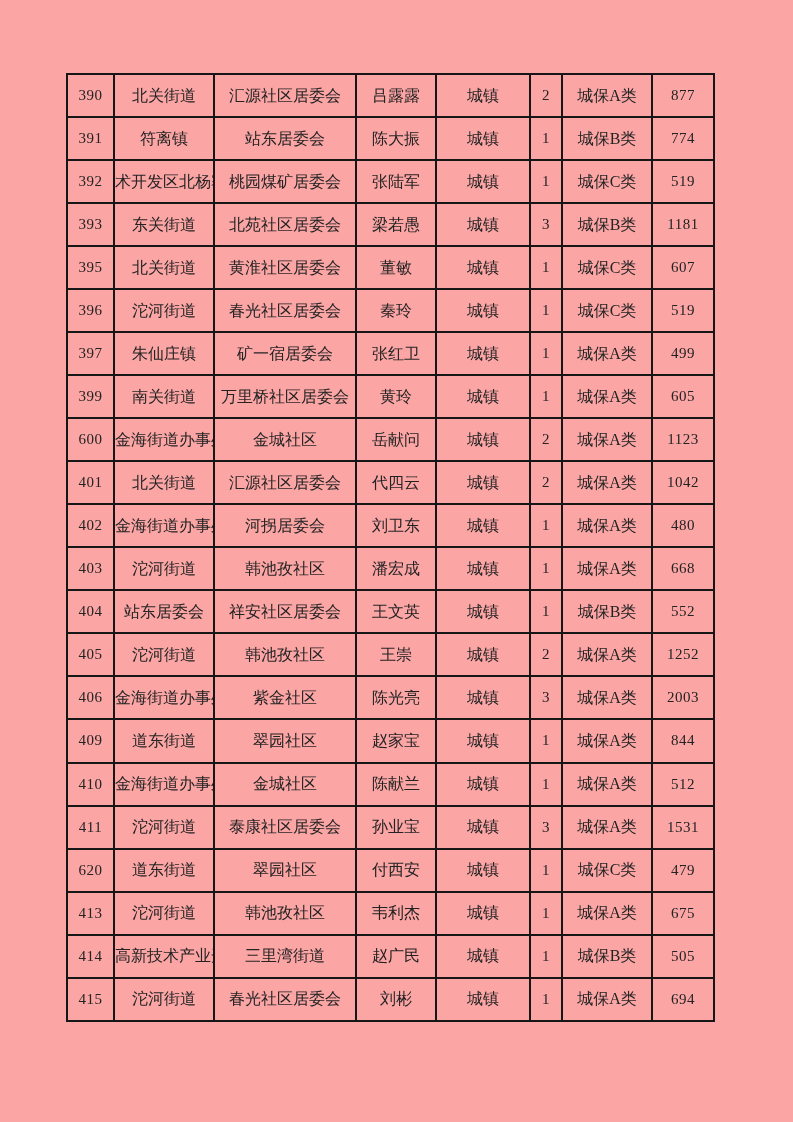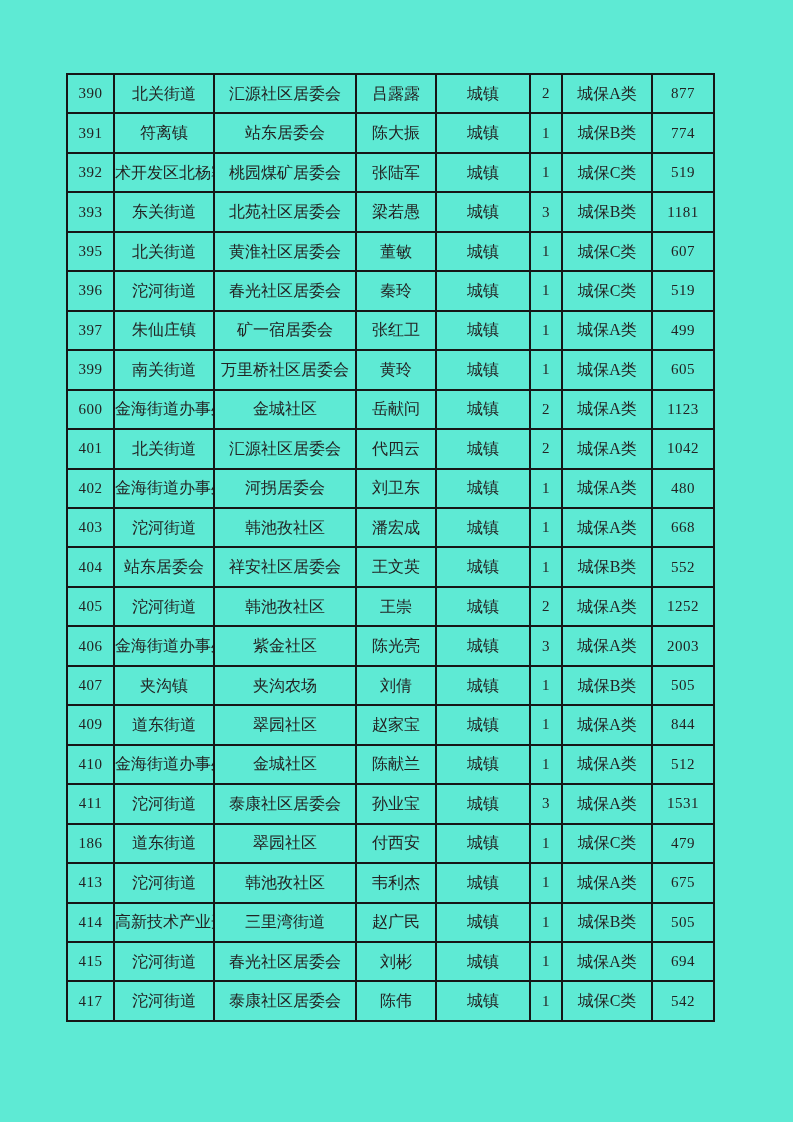--- a/index.html
+++ b/index.html
@@ -4,21 +4,21 @@
 <style>
   html, body {
     margin: 0;
     padding: 0;
     background: #ffffff;
   }
   .page {
     position: relative;
     width: 793px;
     height: 1122px;
-    background: #5eead4;
+    background: #fca5a5;
     overflow: hidden;
     font-family: "Liberation Serif", "DejaVu Serif", serif;
   }
   table.roster {
     position: absolute;
     left: 66px;
     top: 73px;
     width: 647px;
     height: 949px;
     border-collapse: collapse;
@@ -200,30 +200,20 @@
           <td class="num">406</td>
           <td>金海街道办事处</td>
           <td>紫金社区</td>
           <td>陈光亮</td>
           <td>城镇</td>
           <td class="num">3</td>
           <td>城保A类</td>
           <td class="num">2003</td>
         </tr>
         <tr>
-          <td class="num">407</td>
-          <td>夹沟镇</td>
-          <td>夹沟农场</td>
-          <td>刘倩</td>
-          <td>城镇</td>
-          <td class="num">1</td>
-          <td>城保B类</td>
-          <td class="num">505</td>
-        </tr>
-        <tr>
           <td class="num">409</td>
           <td>道东街道</td>
           <td>翠园社区</td>
           <td>赵家宝</td>
           <td>城镇</td>
           <td class="num">1</td>
           <td>城保A类</td>
           <td class="num">844</td>
         </tr>
         <tr>
@@ -240,21 +230,21 @@
           <td class="num">411</td>
           <td>沱河街道</td>
           <td>泰康社区居委会</td>
           <td>孙业宝</td>
           <td>城镇</td>
           <td class="num">3</td>
           <td>城保A类</td>
           <td class="num">1531</td>
         </tr>
         <tr>
-          <td class="num">186</td>
+          <td class="num">620</td>
           <td>道东街道</td>
           <td>翠园社区</td>
           <td>付西安</td>
           <td>城镇</td>
           <td class="num">1</td>
           <td>城保C类</td>
           <td class="num">479</td>
         </tr>
         <tr>
           <td class="num">413</td>
@@ -278,26 +268,16 @@
         </tr>
         <tr>
           <td class="num">415</td>
           <td>沱河街道</td>
           <td>春光社区居委会</td>
           <td>刘彬</td>
           <td>城镇</td>
           <td class="num">1</td>
           <td>城保A类</td>
           <td class="num">694</td>
-        </tr>
-        <tr>
-          <td class="num">417</td>
-          <td>沱河街道</td>
-          <td>泰康社区居委会</td>
-          <td>陈伟</td>
-          <td>城镇</td>
-          <td class="num">1</td>
-          <td>城保C类</td>
-          <td class="num">542</td>
         </tr>
       </tbody>
   </table>
 </div>
 
 </body></html>

